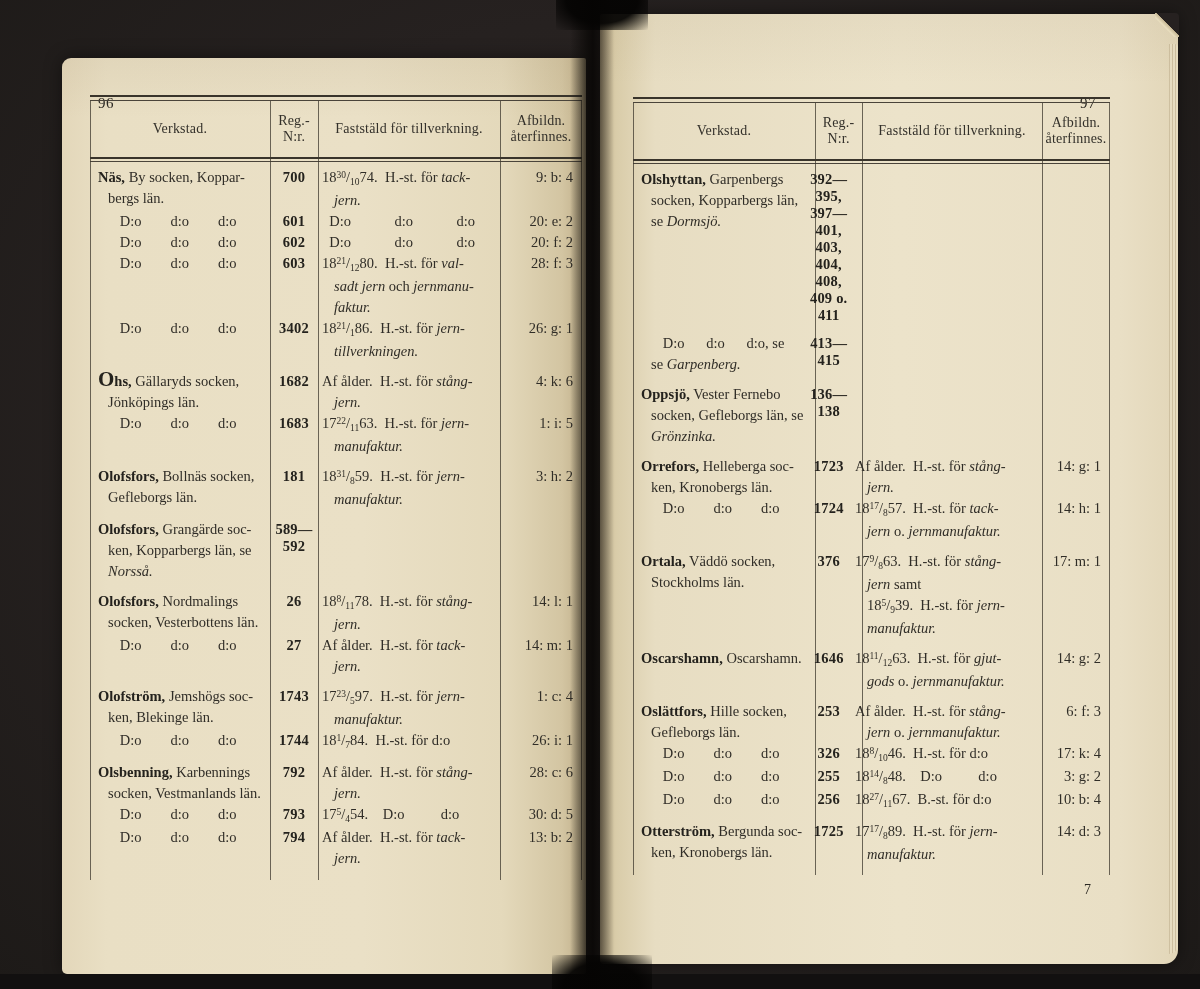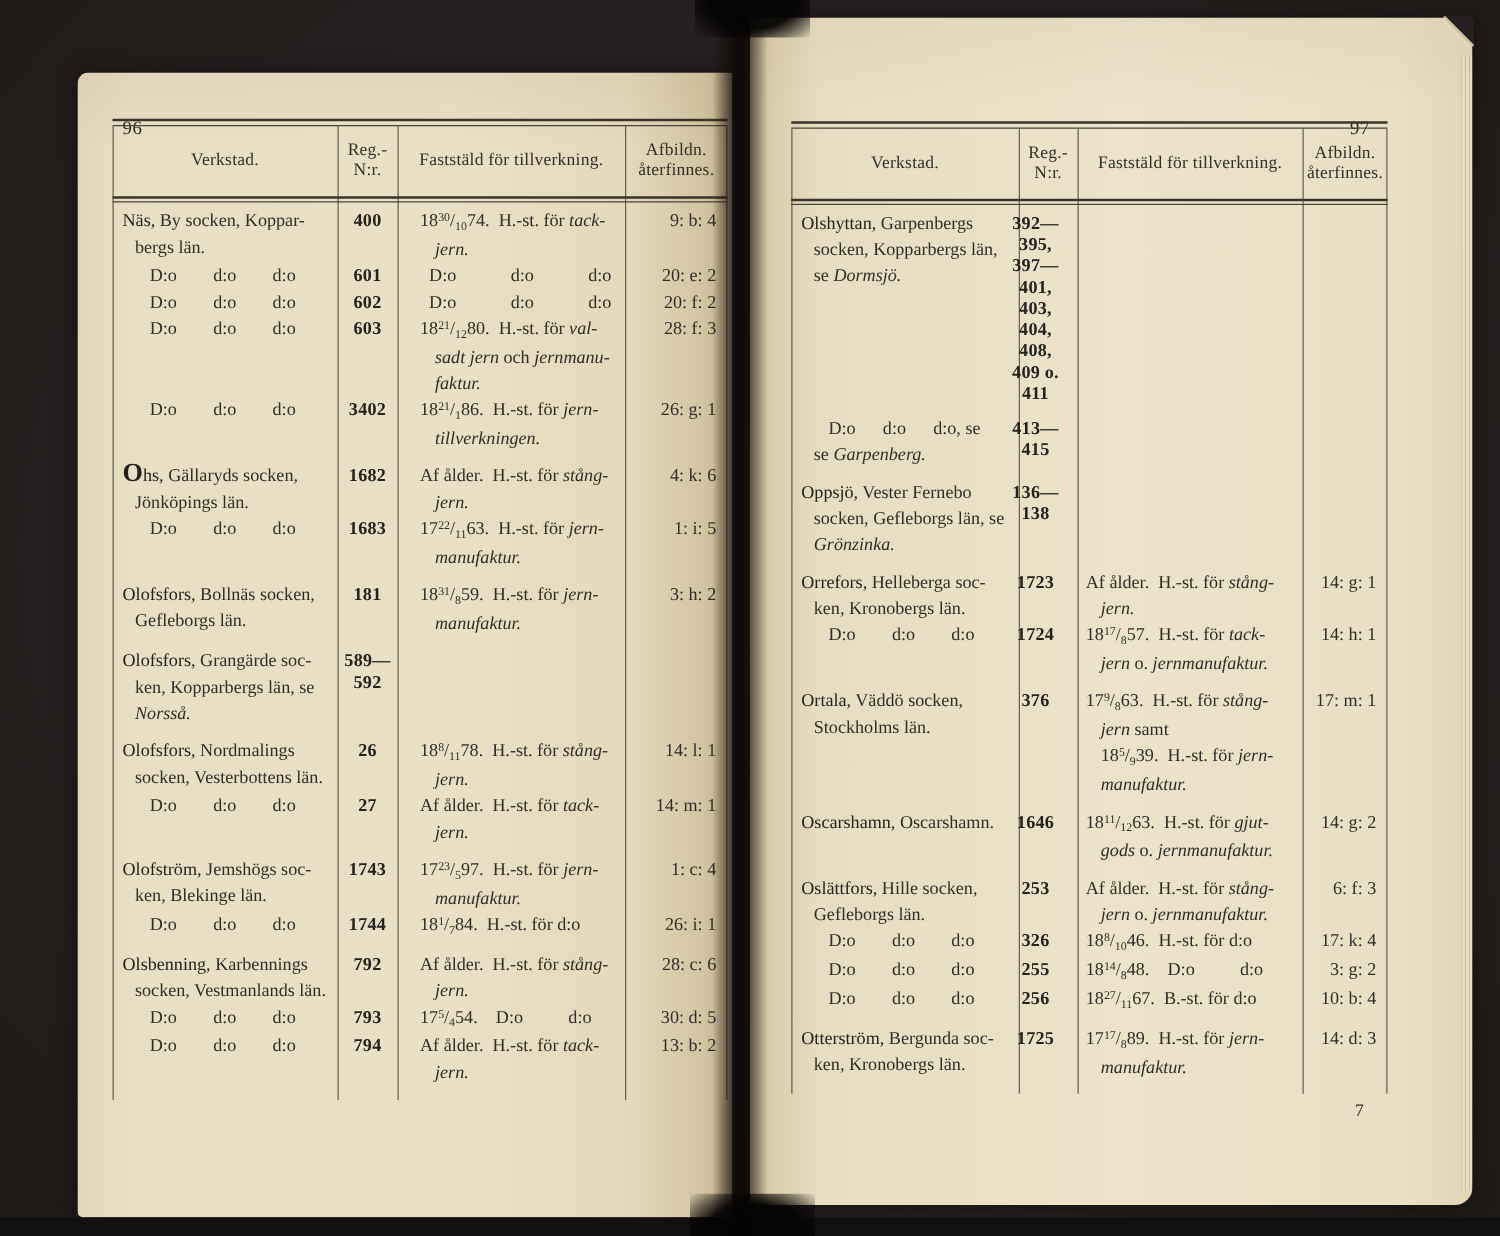--- a/index.html
+++ b/index.html
@@ -92,35 +92,35 @@
     white-space:pre-line; color:#33302a; letter-spacing:.2px;
   }
 
   .tbody { position:absolute; left:0; top:72px; right:0; }
   .row { display:flex; align-items:flex-start; }
   .row.gap { margin-top:9px; }
   .cell { font-size:14.5px; line-height:21px; white-space:pre-line; }
   .c-name { padding-left:18px; padding-right:1px; text-indent:-10px; }
   .c-reg  { text-align:center; font-weight:bold; line-height:17px; padding-top:2px;
             font-size:14.5px; letter-spacing:.2px; color:#24221d; }
-  .c-fast { padding-left:30px; padding-right:1px; text-indent:-12px; }
+  .c-fast { padding-left:16px; padding-right:1px; text-indent:-12px; }
   .c-afb  { text-align:right; padding-right:9px; white-space:pre; }
 
   
   .tbl-left .c-name { width:180px; }
   .tbl-left .c-reg  { width:48px; }
   .tbl-left .c-fast { width:182px; }
   .tbl-left .c-afb  { width:82px; }
   
   .tbl-right .c-name { width:182px; }
   .tbl-right .c-reg  { width:47px; }
   .tbl-right .c-fast { width:180px; }
   .tbl-right .c-afb  { width:92px; }
 
-  .cell b { font-weight:400; color:#24221d; }
+  .cell b { font-weight:700; color:#24221d; }
   .cell i { font-style:italic; }
   .cell .cap { font-size:21px; line-height:14px; font-weight:700; color:#24221d; }
   .cell sup { font-size:9.5px; position:relative; top:-4.5px; vertical-align:baseline; }
   .cell sub { font-size:9.5px; position:relative; top:3px;  vertical-align:baseline; }
 </style>
 </head>
 <body>
 
 <div class="page page-left">
   <div class="pagenum pagenum-left">96</div>
@@ -139,21 +139,21 @@
     <div class="rule rule-d"></div>
     <div class="vline" style="left:0;height:779px"></div>
     <div class="vline" style="left:180px;height:779px"></div>
     <div class="vline" style="left:228px;height:779px"></div>
     <div class="vline" style="left:410px;height:779px"></div>
     <div class="vline" style="left:491px;height:779px"></div>
     <div class="tbody">
         <div class="row">
           <div class="cell c-name"><b>Näs,</b><span> By socken, Koppar-
 bergs län.</span></div>
-          <div class="cell c-reg">400</div>
+          <div class="cell c-reg">700</div>
           <div class="cell c-fast"><span>18</span><sup>30</sup><span>/</span><sub>10</sub><span>74. H.-st. för </span><i>tack-
 jern.</i></div>
           <div class="cell c-afb">9: b: 4</div>
         </div>
         <div class="row">
           <div class="cell c-name"><span>  D:o  d:o  d:o</span></div>
           <div class="cell c-reg">601</div>
           <div class="cell c-fast"><span> D:o   d:o   d:o</span></div>
           <div class="cell c-afb">20: e: 2</div>
         </div>

